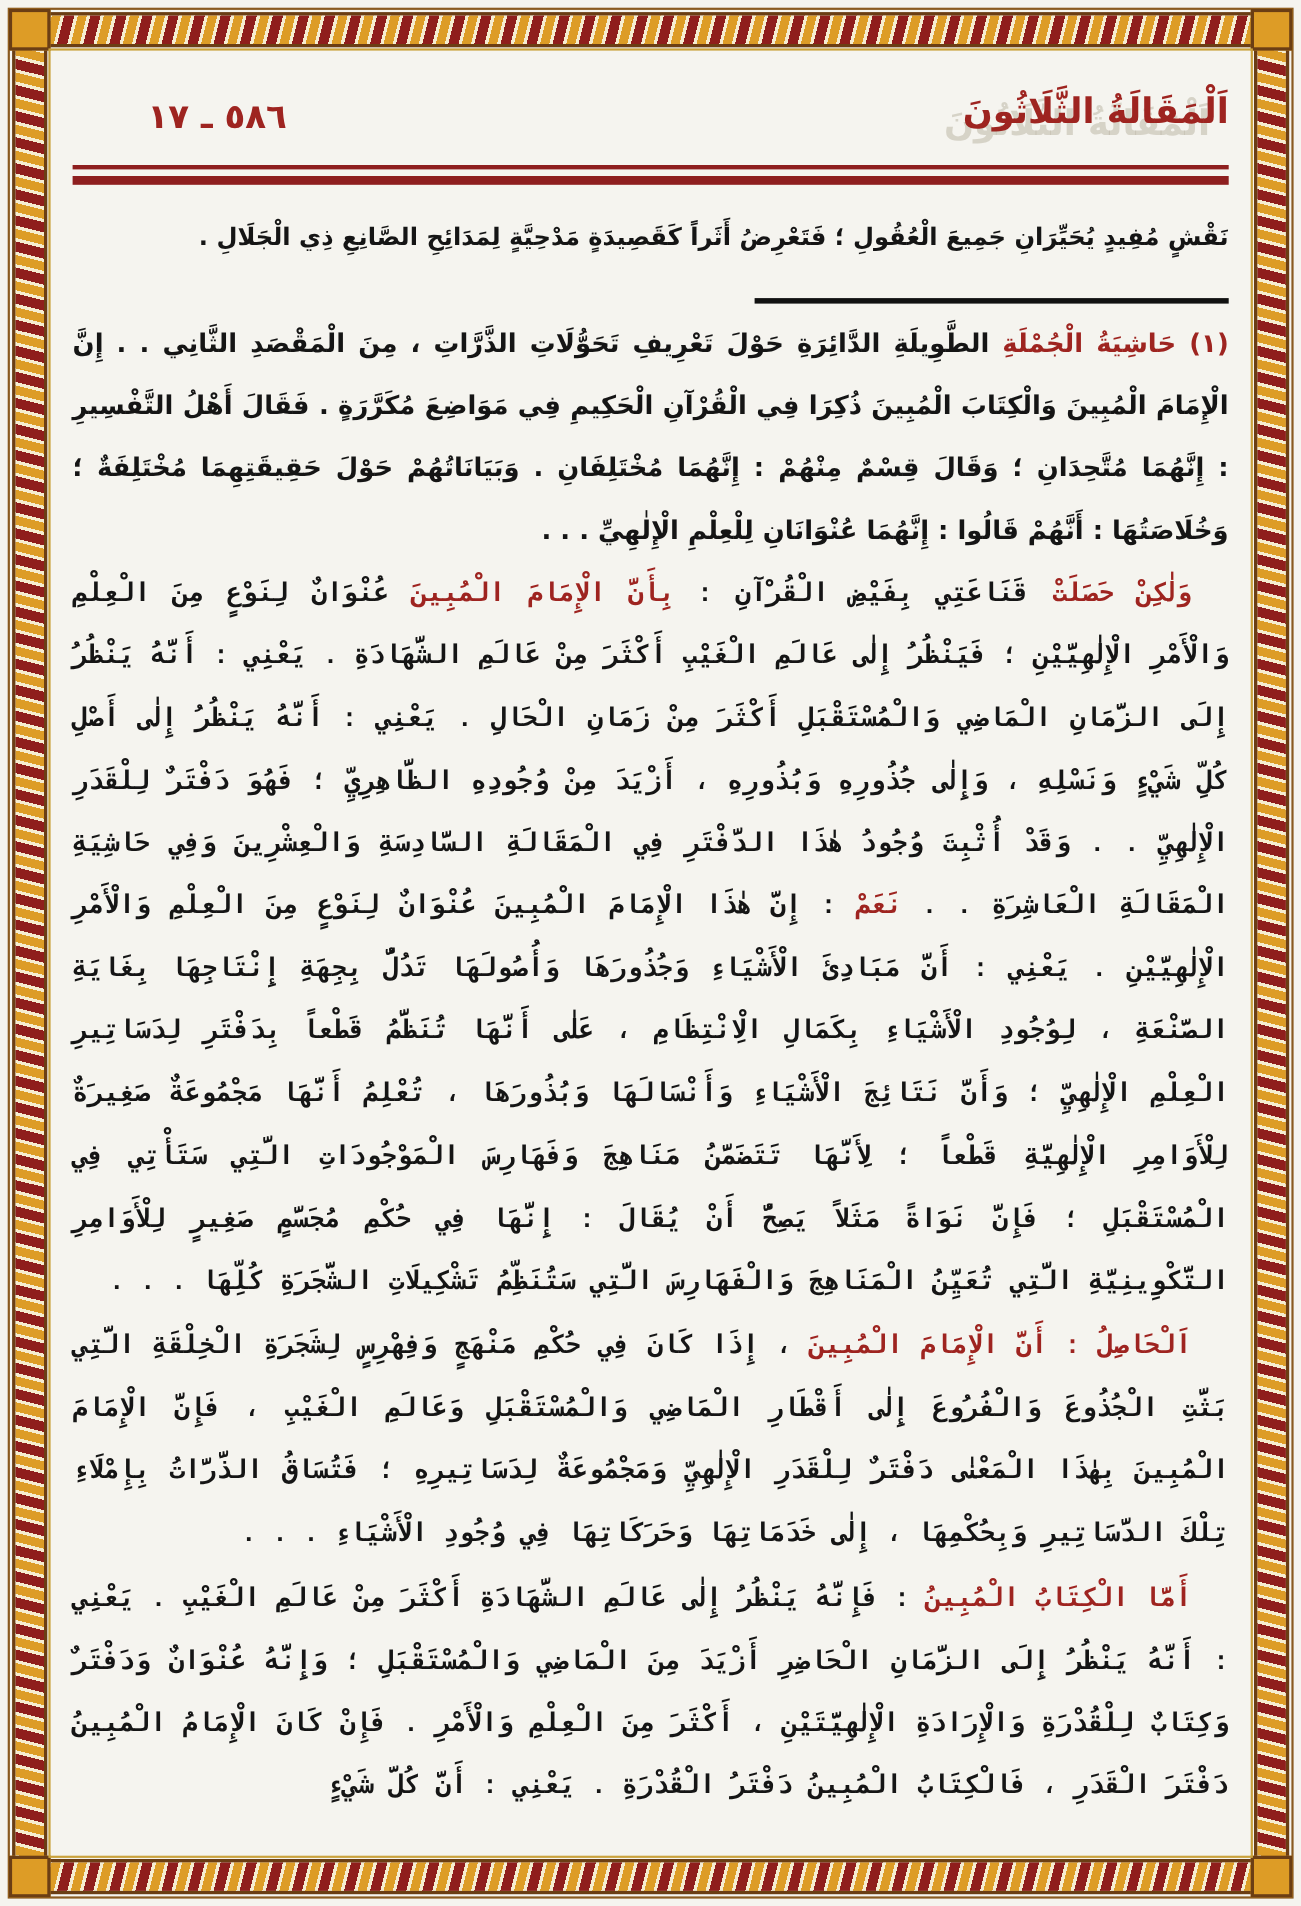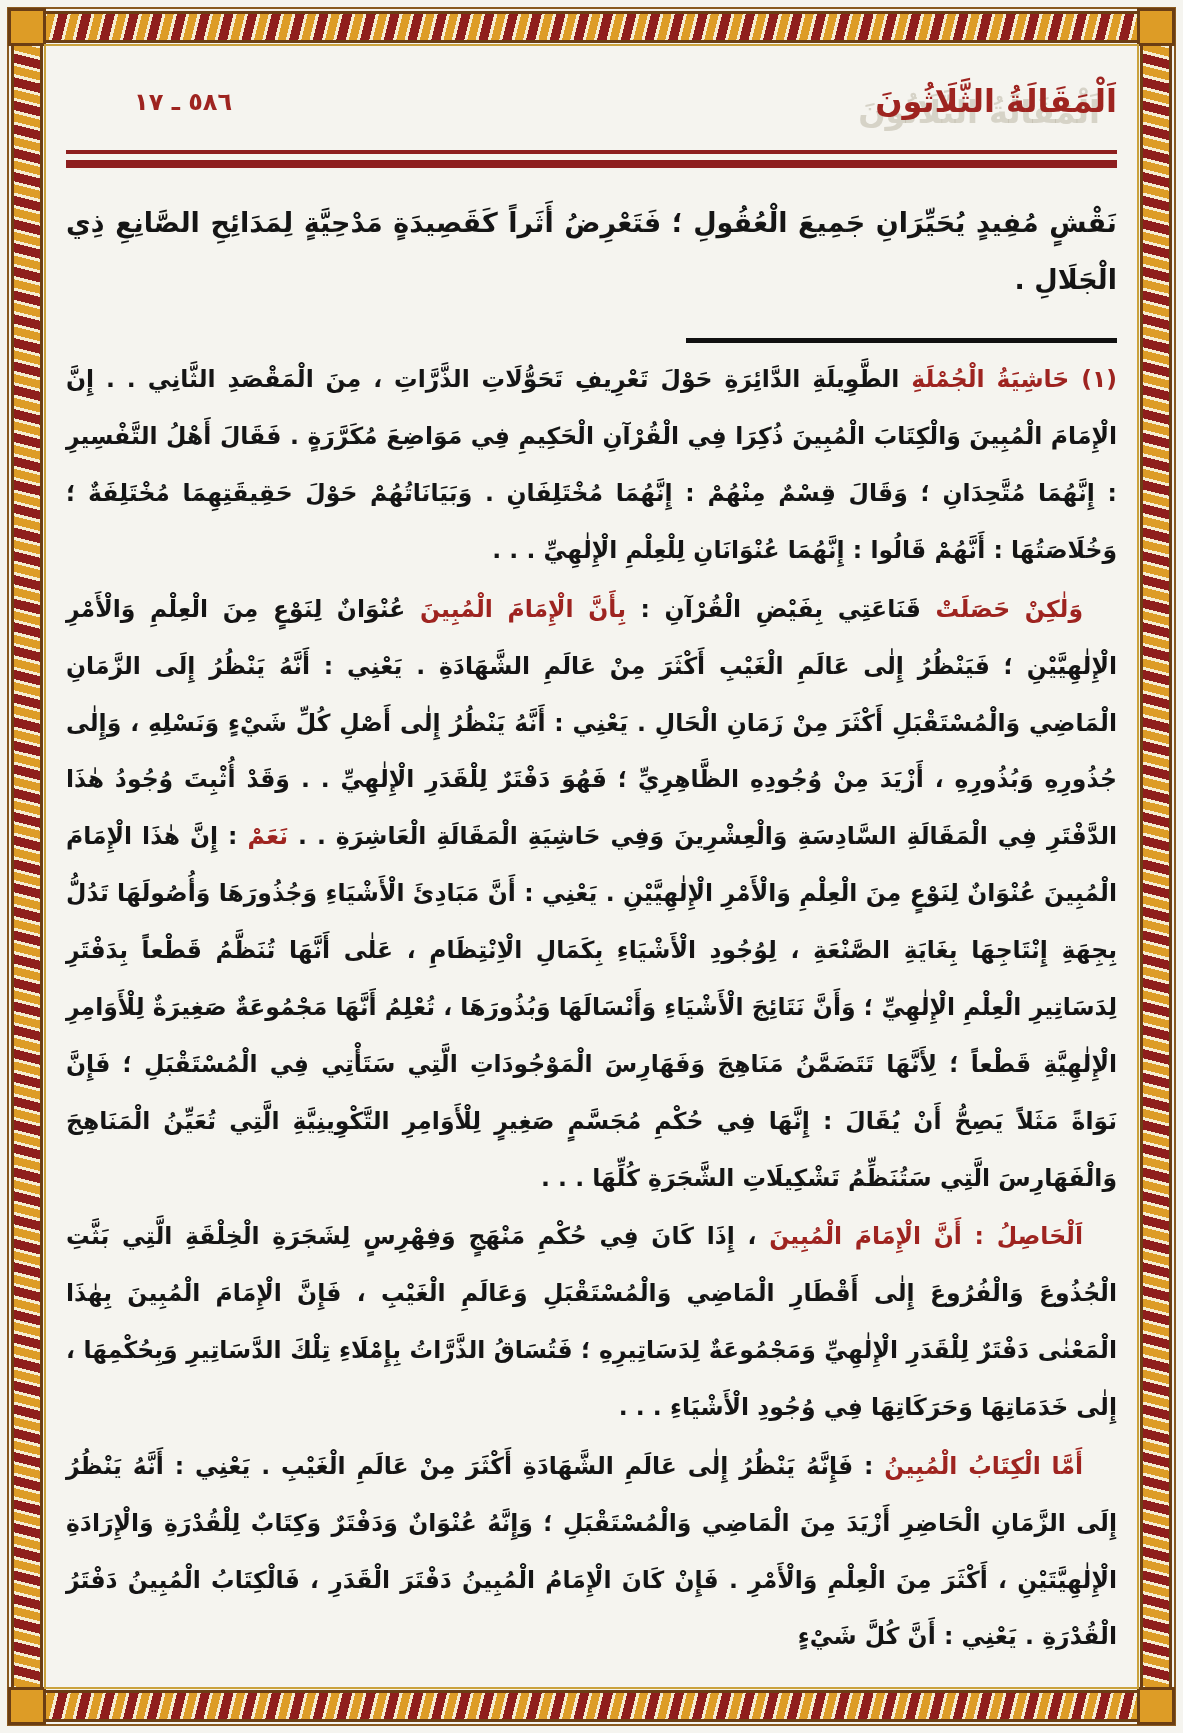--- a/index.html
+++ b/index.html
@@ -31,46 +31,46 @@
   
   .content{
     position:absolute;inset:52px;
     padding:30px 14px 0 14px;
     color:#151515;
     font-weight:bold;
   }
   .header{position:relative;height:58px;}
   .page-number{
     position:absolute;top:6px;left:68px;
-    font-size:24px;color:#9e2420;letter-spacing:2px;
+    font-size:31px;color:#9e2420;letter-spacing:2px;
   }
   .page-title{
     position:absolute;top:0;right:0;left:0;text-align:right;
     font-size:32px;color:#9e2420;
     text-shadow:-17px 11px 0 rgba(158,148,126,0.35);
   }
   .double-rule{
     margin-top:10px;height:6px;
     border-top:4px solid #8e1f1f;
     border-bottom:8px solid #8e1f1f;
   }
-  .body-text{margin-top:26px;font-size:27px;line-height:2.12;text-align:justify;}
+  .body-text{margin-top:26px;font-size:22px;line-height:2.12;text-align:justify;}
   .body-text p{margin:0;}
   .body-text p.indent{text-indent:30px;}
   .red{color:#9e2420;}
   .fn-marker{font-size:0.62em;vertical-align:0.55em;letter-spacing:1px;}
 
   .footnote-sep{
     margin:30px 0 8px auto;   
     margin-left:auto;margin-right:0;
     width:41%;height:5px;background:#111;
   }
   .footnotes{font-size:23.5px;line-height:2.42;text-align:justify;}
   .footnotes p{margin:0 0 2px 0;}
-  .footnotes p.indent{text-indent:34px;}
+  .footnotes p.indent{text-indent:34px;font-family:Liberation Mono, monospace;}
 </style>
 </head>
 <body>
 
 <div class="page">
 
   <div class="frame-outer"></div>
   <div class="chain h top"></div>
   <div class="chain h bottom"></div>
   <div class="chain v left"></div>

